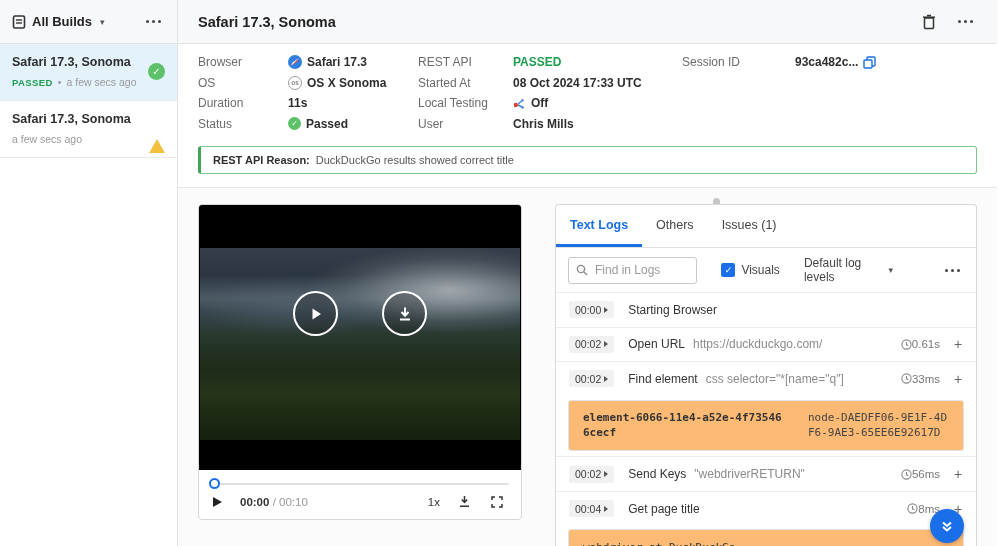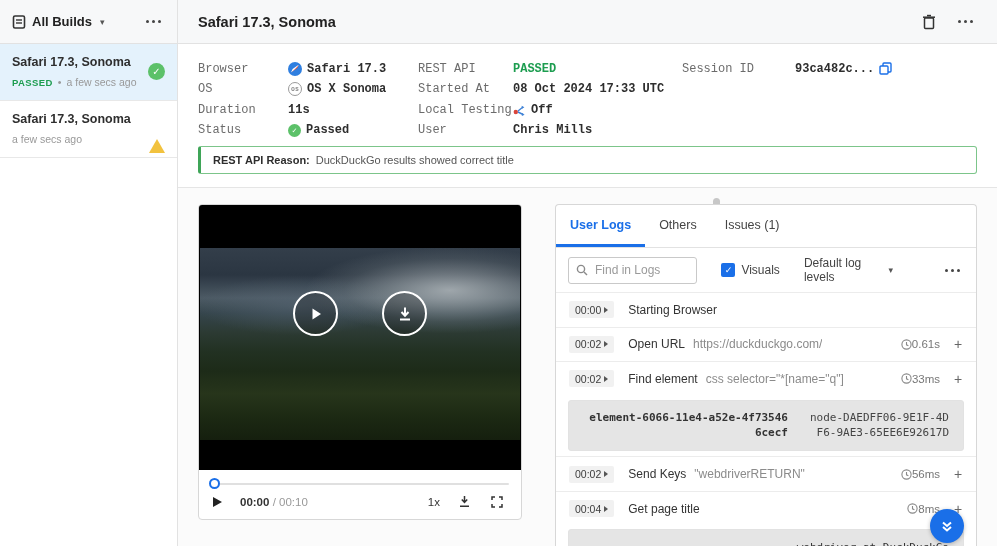--- a/index.html
+++ b/index.html
@@ -29,21 +29,21 @@
   .main { flex:1; display:flex; flex-direction:column; background:#fbfbfb; }
   .main-header { height:44px; background:#f7f8f9; border-bottom:1px solid #e2e2e2; display:flex; align-items:center; padding:0 20px; }
   .main-header .title { font-size:14.5px; font-weight:700; color:#222; }
   .hdr-icons { display:flex; align-items:center; gap:18px; }
   .icon-btn { cursor:pointer; display:flex; align-items:center; }
 
   .meta-wrap { background:#fff; border-bottom:1px solid #e5e5e5; padding:11px 20px 13px; }
   .meta-grid { display:flex; }
   .meta-col { display:flex; flex-direction:column; }
   .meta-col.c1 { width:220px; } .meta-col.c2 { width:264px; } .meta-col.c3 { flex:1; }
-  .meta-row { display:flex; align-items:flex-end; height:20.5px; font-size:12px;font-family:Liberation Mono, monospace; }
+  .meta-row { display:flex; align-items:flex-start; height:20.5px; font-size:12px; }
   .meta-label { color:#6b6b6b; } 
   .c1 .meta-label { width:90px; } .c2 .meta-label { width:95px; } .c3 .meta-label { width:113px; display:flex; align-items:center; gap:4px; }
   .meta-value { font-weight:700; color:#2e2e2e; display:flex; align-items:center; gap:5px; }
   .green-txt { color:#1d9d50; }
   .blue-link { color:#1a6fe8; cursor:pointer; }
   .mini-check { width:13px; height:13px; border-radius:50%; background:#5cc169; color:#fff; font-size:8px; display:inline-flex; align-items:center; justify-content:center; font-weight:700; }
   .safari-ico { width:14px; height:14px; border-radius:50%; background:#2f7fe0; position:relative; }
   .safari-ico:before { content:""; position:absolute; left:3px; top:3px; width:8px; height:8px;
       background:linear-gradient(135deg,#fff 45%,#e24c3f 55%); clip-path:polygon(100% 0,20% 55%,0 100%,80% 45%); }
   .os-ico { width:14px; height:14px; border-radius:50%; border:1px solid #9a9a9a; color:#8a8a8a; font-size:6.5px; display:inline-flex; align-items:center; justify-content:center; font-weight:700; }
@@ -87,21 +87,21 @@
   .chk-label { font-size:12px; color:#444; }
   .levels { font-size:12px; color:#444; cursor:pointer; display:flex; align-items:center; gap:4px; }
   .log-list { flex:1; overflow:hidden; }
   .log-row { display:flex; align-items:center; height:34.5px; padding:0 13px; border-top:1px solid #ececec; }
   .ts-badge { background:#f1f1f1; border-radius:2px; font-size:10.5px; color:#3d3d3d; padding:2.5px 6px; display:flex; align-items:center; gap:3px; cursor:pointer; white-space:nowrap; }
   .ts-badge .tri { width:0; height:0; border-left:4px solid #555; border-top:3px solid transparent; border-bottom:3px solid transparent; }
   .log-action { font-size:12px; color:#333; margin-left:14px; white-space:nowrap; }
   .log-detail { font-size:12px; color:#8b8b8b; margin-left:8px; white-space:nowrap; overflow:hidden; text-overflow:ellipsis; }
   .log-dur { display:flex; align-items:center; font-size:11.5px; color:#777; margin-left:auto; white-space:nowrap; }
   .log-plus { color:#666; font-size:14px; margin-left:13px; cursor:pointer; width:10px; text-align:center; }
-  .code-block { margin:4px 12px 5px; background:#e5e5e5; border:1px solid #e2e2e2; border-radius:3px; padding:9px 14px; font-family:"DejaVu Sans Mono","Liberation Mono",monospace; font-size:11px; color:#333;text-align:right; }
+  .code-block { margin:4px 12px 5px; background:#fdba74; border:1px solid #e2e2e2; border-radius:3px; padding:9px 14px; font-family:"DejaVu Sans Mono","Liberation Mono",monospace; font-size:11px; color:#333; }
   .code-cols { display:flex; gap:20px; }
   .code-cols .cl { width:205px; font-weight:700; word-break:break-all; line-height:1.45; }
   .code-cols .cr { flex:1; word-break:break-all; line-height:1.45; color:#444; }
   .code-single { padding:11px 14px; }
   .fab { position:absolute; right:12px; top:304px; width:34px; height:34px; border-radius:50%; background:#1a6fe8; display:flex; align-items:center; justify-content:center; cursor:pointer; box-shadow:0 1px 4px rgba(0,0,0,.25); }
 
   .mid-scrollbar { position:absolute; left:535px; top:10px; width:7px; height:290px; background:#c7c7c7; border-radius:4px; cursor:pointer; }
   svg { display:block; }
 </style>
 </head>
@@ -291,21 +291,21 @@
                 </svg>
             </span>
           </div>
         </div>
       </div>
 
       <div class="mid-scrollbar"></div>
 
       <div class="logs-panel">
         <div class="tabs">
-          <div class="tab active">User Logs</div>
+          <div class="tab active">Text Logs</div>
           <div class="tab">Others</div>
           <div class="tab">Issues (1)</div>
         </div>
 
         <div class="filter-row">
           <div class="search-box">
             <span class="search-ico">
               <svg width="12" height="12" viewBox="0 0 12 12">
                   <circle cx="5" cy="5" r="3.6" fill="none" stroke="#8a8a8a" stroke-width="1.4"></circle>
                   <line x1="8" y1="8" x2="11" y2="11" stroke="#8a8a8a" stroke-width="1.4"></line>

